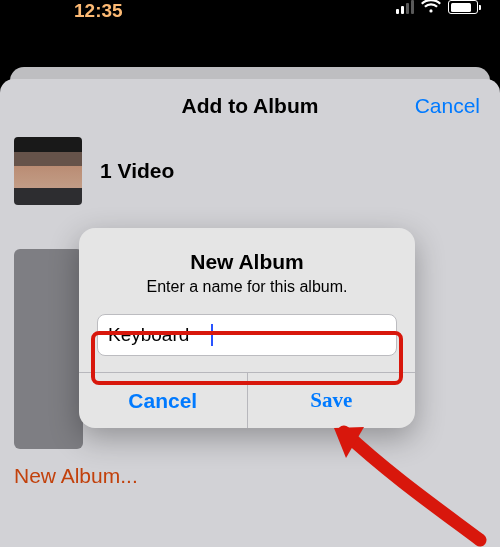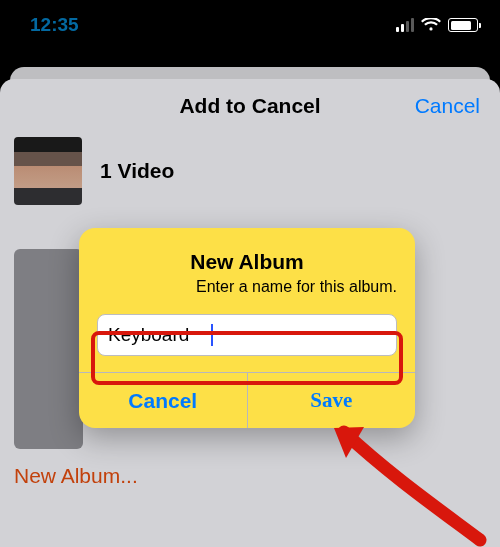--- a/index.html
+++ b/index.html
@@ -1,20 +1,20 @@
 <!DOCTYPE html>
 <html><head>
 <meta charset="utf-8">
 <style>
   * { box-sizing: border-box; margin: 0; padding: 0; }
   html, body { width: 500px; height: 547px; overflow: hidden; font-family: -apple-system, "Helvetica Neue", Helvetica, Arial, sans-serif; }
   body { background: #000; position: relative; }
 
   
-  .status-bar { height: 50px; display: flex; align-items: center; justify-content: space-between; padding: 0 22px 0 30px; color: #0369a1; }
+  .status-bar { height: 50px; display: flex; align-items: flex-start; justify-content: space-between; padding: 0 22px 0 30px; color: #fdba74; margin-left: 44px; }
   .status-time { font-size: 19px; font-weight: 600; }
   .status-right { display: flex; align-items: center; gap: 7px; }
   .sig-bars { display: flex; align-items: flex-end; gap: 2px; }
   .sig-bars span { display: block; width: 3px; background: #fff; border-radius: 1px; }
   .sig-bars span.dim { background: rgba(255,255,255,0.35); }
   .sig-bars span:nth-child(1){height:5px}
   .sig-bars span:nth-child(2){height:8px}
   .sig-bars span:nth-child(3){height:11px}
   .sig-bars span:nth-child(4){height:14px}
   .wifi { width:20px; height:14px; }
@@ -38,24 +38,24 @@
 
   
   .album-strip { position:absolute; left:14px; right:14px; top:170px; bottom:0; border-bottom:none; }
   .album-thumb { width:69px; height:200px; background:#7e7e83; border-radius:6px; }
   .new-album-label { position:absolute; left:0; top:215px; font-size:21px; font-weight:400; color:#c2410c; }
 
   
   .sheet-dim { position:absolute; top:0; left:0; right:0; bottom:0; background:rgba(0,0,0,0.03); }
 
   
-  .alert { position:absolute; top:228px; left:79px; width:336px; background:#fde047; border-radius:16px; box-shadow: 0 10px 30px rgba(0,0,0,0.3); overflow:hidden; }
+  .alert { position:absolute; top:228px; left:79px; width:336px; background:#e5e5e5; border-radius:16px; box-shadow: 0 10px 30px rgba(0,0,0,0.3); overflow:hidden; }
   .alert-inner { padding: 22px 18px 16px 18px; }
   .alert-title { text-align:center; font-size:21px; font-weight:600; color:#000; margin-bottom:4px; }
-  .alert-msg { text-align:right; font-size:16px; color:#000; margin-bottom:18px; }
+  .alert-msg { text-align:center; font-size:16px; color:#000; margin-bottom:18px; }
   .input-wrap { background:#fff; border:1px solid #bcbcc0; border-radius:8px; height:42px; display:flex; align-items:center; padding:0 10px; position:relative;gap:20px; }
   .input-wrap input { border:none; outline:none; width:100%; font-size:19px; font-weight:400; font-family:inherit; color:#000; background:transparent; }
   .cursor { width:2px; height:22px; background:#2953ff; margin-left:0; animation:blink 1s step-start infinite; }
   @keyframes blink { 50% { opacity:0; } }
   .highlight-outer { position:absolute; left:12px; right:12px; top:103px; height:54px; border:4px solid #d8170c; border-radius:8px; pointer-events:none; }
 
   .alert-buttons { display:flex; border-top:1px solid #b7b7bc; }
   .alert-buttons .btn { flex:1; height:55px; display:flex; align-items:center; justify-content:center; font-size:21px; color:#007aff; font-weight:600; }
   .alert-buttons .btn + .btn { border-left:1px solid #b7b7bc;font-family:Liberation Serif, serif; }
 
@@ -83,21 +83,21 @@
         <div class="fill"></div>
       </div>
   </div>
 </div>
 
 <div class="stack-back"></div>
 
 <div class="sheet">
   <div class="sheet-dim"></div>
   <div class="sheet-header">
-    <div class="sheet-title">Add to Cancel</div>
+    <div class="sheet-title">Add to Album</div>
     <div class="sheet-cancel">Cancel</div>
   </div>
   <div class="selection-row">
     <div class="thumb"></div>
     <div class="sel-label">1 Video</div>
   </div>
   <div class="album-strip">
     <div class="album-thumb"></div>
     <div class="new-album-label">New Album...</div>
   </div>

